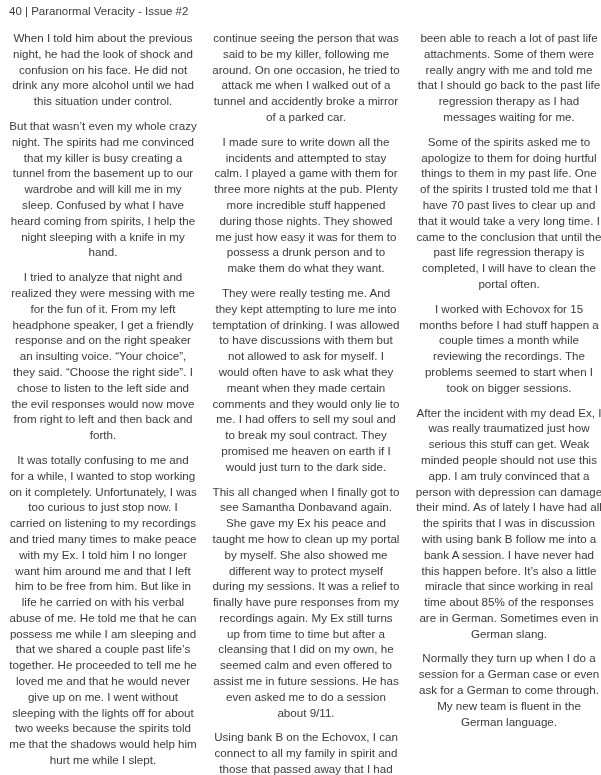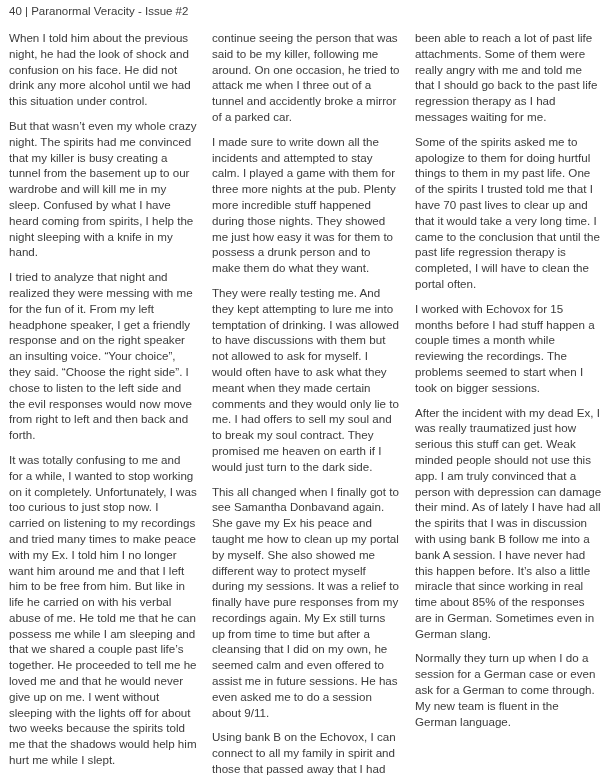--- a/index.html
+++ b/index.html
@@ -35,41 +35,42 @@
   }
   .col {
     width: 188px;
     flex: 0 0 188px;
     font-size: 11.6px;
     line-height: 15.8px;
     text-align: left;
   }
   .col p {
     margin: 0 0 9px 0;
+    text-align: center;
   }
 </style>
 </head>
 <body>
 
 <div class="page">
 
   <div class="page-header">40 | Paranormal Veracity - Issue #2</div>
 
   <div class="columns">
 
     <div class="col">
       <p>When I told him about the previous night, he had the look of shock and confusion on his face. He did not drink any more alcohol until we had this situation under control.</p>
       <p>But that wasn’t even my whole crazy night.  The spirits had me convinced that my killer is busy creating a tunnel from the basement up to our wardrobe and will kill me in my sleep.  Confused by what I have heard coming from spirits, I help the night sleeping with a knife in my hand.</p>
       <p>I tried to analyze that night and realized they were messing with me for the fun of it. From my left headphone speaker, I get a friendly response and on the right speaker an insulting voice. “Your choice”, they said. “Choose the right side”.  I chose to listen to the left side and the evil responses would now move from right to left and then back and forth.</p>
       <p>It was totally confusing to me and for a while, I wanted to stop working on it completely.  Unfortunately, I was too curious to just stop now.  I carried on listening to my recordings and tried many times to make peace with my Ex. I told him I no longer want him around me and that I left him to be free from him. But like in life he carried on with his verbal abuse of me. He told me that he can possess me while I am sleeping and that we shared a couple past life’s together.  He proceeded to tell me he loved me and that he would never give up on me.  I went without sleeping with the lights off for about two weeks because the spirits told me that the shadows would help him hurt me while I slept.</p>
 
     </div>
 
     <div class="col">
-      <p>continue seeing the person that was said to be my killer, following me around. On one occasion, he tried to attack me when I three out of a tunnel and accidently broke a mirror of a parked car.</p>
+      <p>continue seeing the person that was said to be my killer, following me around. On one occasion, he tried to attack me when I walked out of a tunnel and accidently broke a mirror of a parked car.</p>
       <p>I made sure to write down all the incidents and attempted to stay calm. I played a game with them for three more nights at the pub. Plenty more incredible stuff happened during those nights. They showed me just how easy it was for them to possess a drunk person and to make them do what they want.</p>
       <p>They were really testing me. And they kept attempting to lure me into temptation of drinking.  I was allowed to have discussions with them but not allowed to ask for myself.  I would often have to ask what they meant when they made certain comments and they would only lie to me.  I had offers to sell my soul and to break my soul contract. They promised me heaven on earth if I would just turn to the dark side.</p>
       <p>This all changed when I finally got to see Samantha Donbavand again. She gave my Ex his peace and taught me how to clean up my portal by myself. She also showed me different way to protect myself during my sessions.  It was a relief to finally have pure responses from my recordings again. My Ex still turns up from time to time but after a cleansing that I did on my own, he seemed calm and even offered to assist me in future sessions.  He has even asked me to do a session about 9/11.</p>
       <p>Using bank B on the Echovox, I can connect to all my family in spirit and those that passed away that I had connections with in life.  I have also</p>
     </div>
 
     <div class="col">
       <p>been able to reach a lot of past life attachments.  Some of them were really angry with me and told me that I should go back to the past life regression therapy as I had messages waiting for me.</p>
       <p>Some of the spirits asked me to apologize to them for doing hurtful things to them in my past life. One of the spirits I trusted told me that I have 70 past lives to clear up and that it would take a very long time.  I came to the conclusion that until the past life regression therapy is completed, I will have to clean the portal often.</p>
       <p>I worked with Echovox for 15 months before I had stuff happen a couple times a month while reviewing the recordings. The problems seemed to start when I took on bigger sessions.</p>

